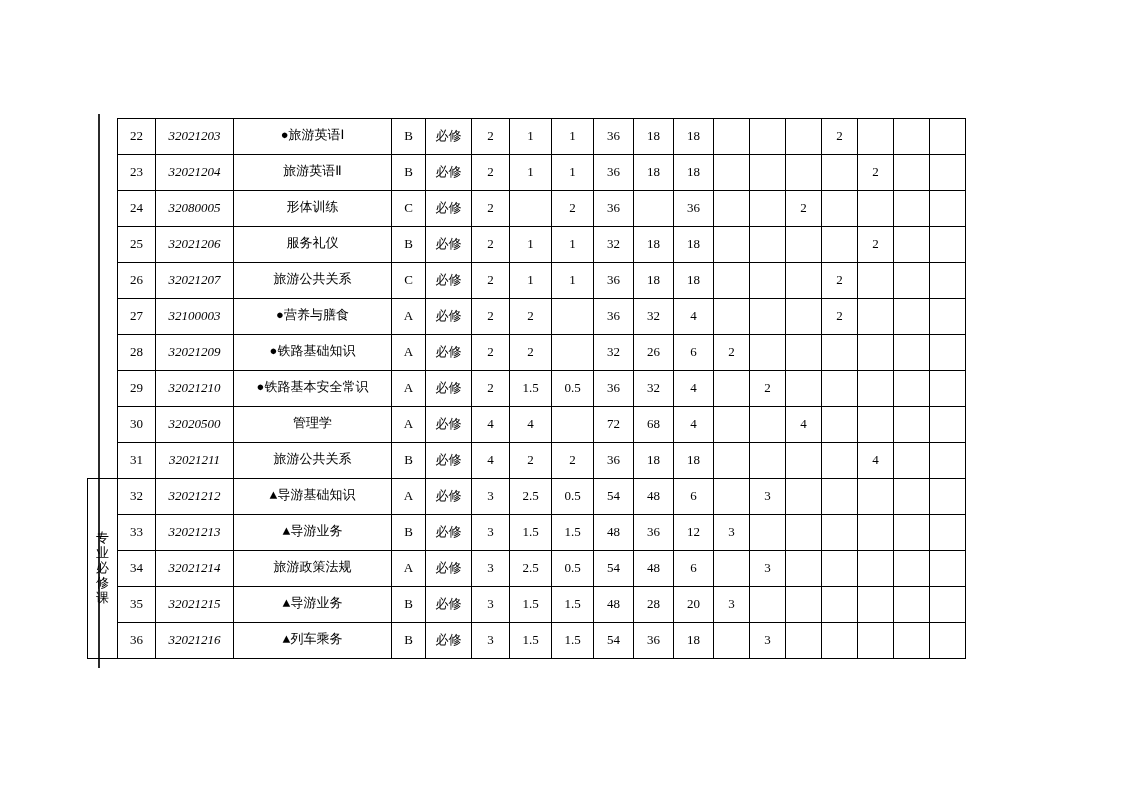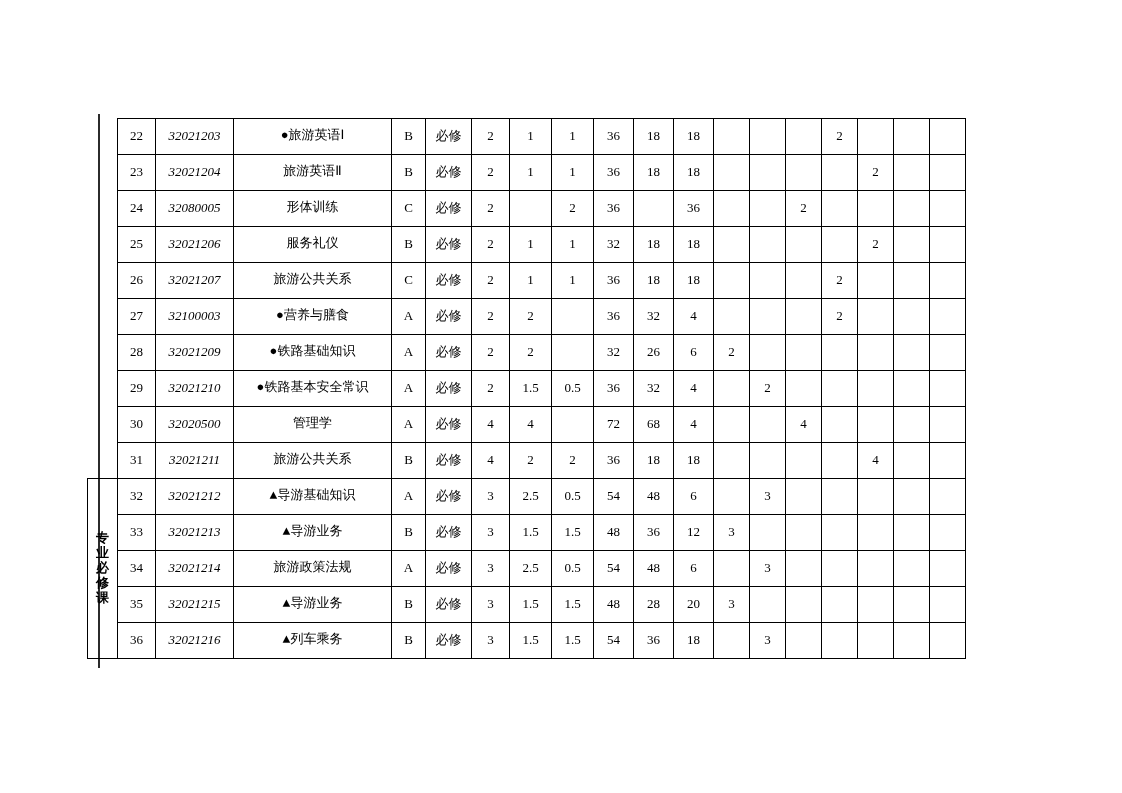--- a/index.html
+++ b/index.html
@@ -47,21 +47,21 @@
   }
   td.cat {
     width: 30px;
     font-size: 14px;
     letter-spacing: 0;
     line-height: 1.5;
     padding: 2px 4px;
   }
   td.cat .catinner {
     display: block;
-    font-weight: 700;
+    font-weight: 400;
   }
   td.num    { width: 38px; }
   td.code   { width: 78px; text-align: center; font-style: italic; }
   td.name   { width: 158px; text-align: left; padding-left: 8px; font-family: Liberation Mono, monospace; }
   td.level  { width: 34px; }
   td.type   { width: 46px; }
   td.credit { width: 38px; }
   td.th     { width: 42px; }
   td.tp     { width: 42px; }
   td.total  { width: 40px; }

